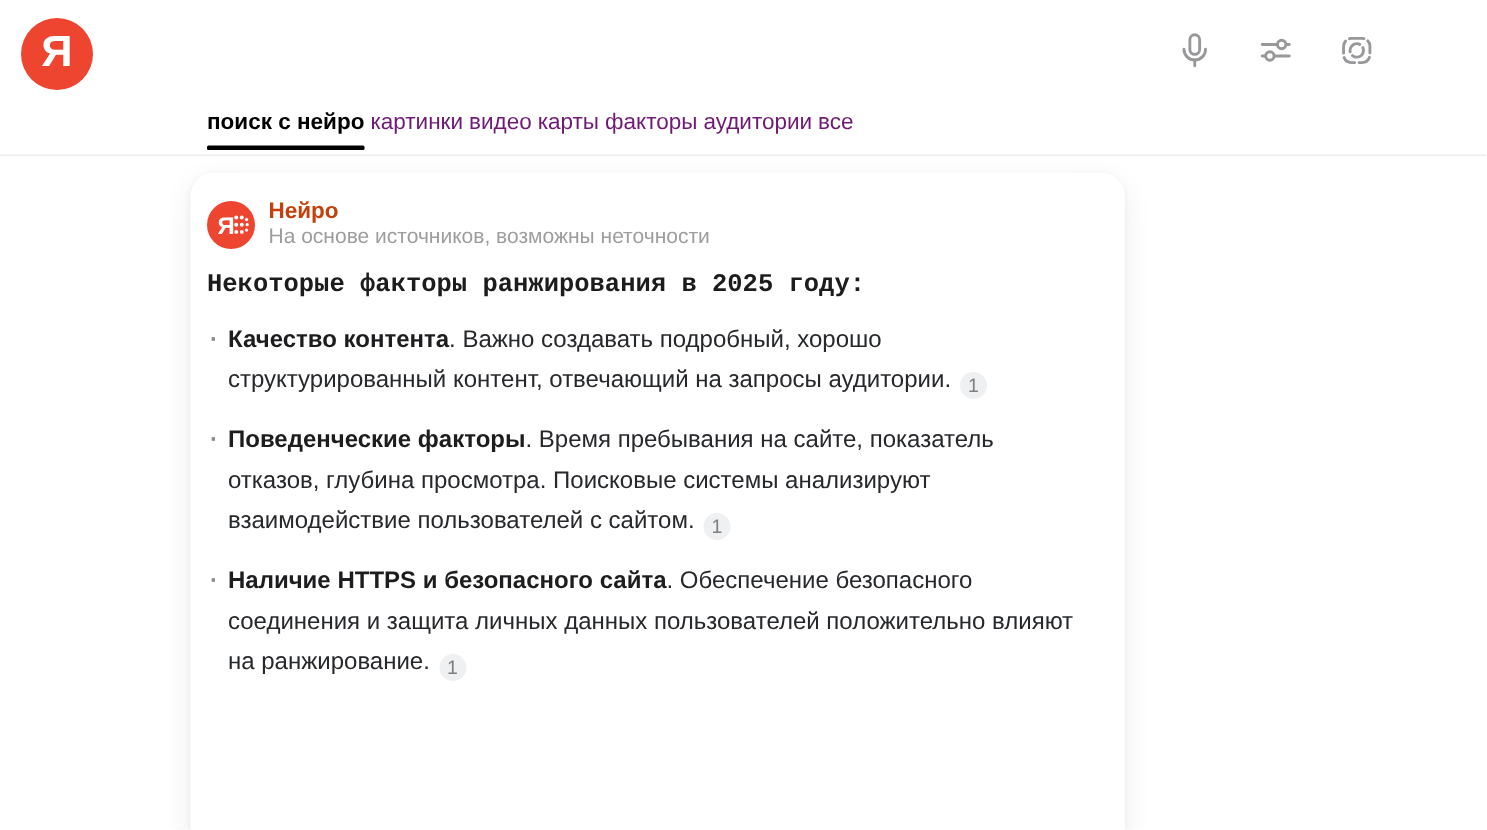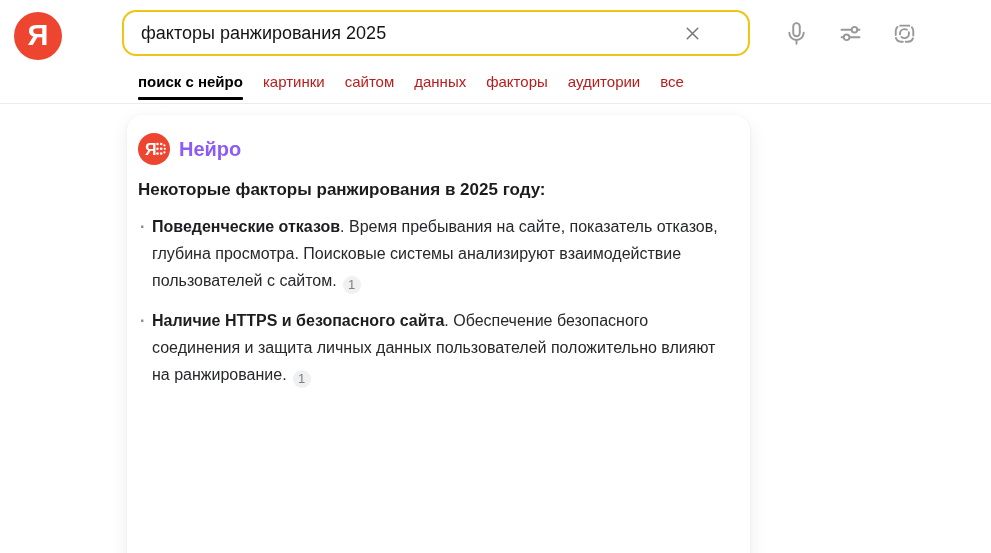--- a/index.html
+++ b/index.html
@@ -24,38 +24,38 @@
                width:24px; height:24px; border:none; background:transparent; cursor:pointer;
                display:flex; align-items:center; justify-content:center; padding:0; }
 
   .top-icons { position:absolute; left:783px; top:20px; display:flex; gap:27px; }
   .top-icons .icon-btn { width:27px; height:27px; border:none; background:transparent;
                          padding:0; cursor:pointer; }
 
   
   .tabs-wrap { position:absolute; left:0; top:60px; width:991px; height:44px;
                border-bottom:1px solid #ececec; }
-  .tabs { display:flex; gap:20px; padding-left:138px; height:100%; align-items:center; }
-  .tab { font-size:15px; color:#b91c1c; cursor:pointer; position:relative;
+  .tabs { display:flex; gap:4px; padding-left:138px; height:100%; align-items:center; }
+  .tab { font-size:15px; color:#701a75; cursor:pointer; position:relative;
          height:100%; display:flex; align-items:center; white-space:nowrap; }
   .tab.active { color:#000; font-weight:700; }
   .tab.active::after { content:""; position:absolute; left:0; right:0; bottom:3px;
                        height:3px; background:#000; border-radius:1px; }
 
   
   .card { position:absolute; left:127px; top:115px; width:623px; height:480px;
           background:#fff; border-radius:16px; padding:18px 12px 24px 11px;
           box-shadow:0 1px 4px rgba(0,0,0,.05), 0 6px 20px rgba(0,0,0,.07); }
 
   .neuro-row { display:flex; align-items:center; gap:9px; }
   .neuro-logo { width:32px; height:32px; flex:0 0 32px; }
-  .neuro-title { font-size:20px; font-weight:700; color:#8b5cf6; line-height:16px; }
+  .neuro-title { font-size:15px; font-weight:700; color:#c2410c; line-height:16px; }
   .neuro-sub { font-size:14px; color:#9d9d9d; line-height:17px; }
 
-  .answer-heading { margin-top:15px; font-size:17px; font-weight:700; color:#1c1c1c; }
+  .answer-heading { margin-top:15px; font-size:17px; font-weight:700; color:#1c1c1c;font-family:Liberation Mono, monospace; }
 
   .answer-list { list-style:none; margin-top:2px; }
   .answer-list li { position:relative; padding-left:14px; margin-top:13px;
                     font-size:16px; line-height:27px; color:#26282b; max-width:588px; }
   .answer-list li::before { content:"·"; position:absolute; left:2px; top:0;
                             color:#8a8a8a; font-weight:700; }
   .answer-list b { font-weight:700; color:#1d1d1f; }
 
   .cite-badge { display:inline-flex; width:18px; height:18px; border-radius:50%;
                 background:#eef0f1; color:#7e8184; font-size:13px; align-items:center;
@@ -64,28 +64,20 @@
 </style>
 </head>
 <body>
 
 <div class="page">
 
   <div class="ya-logo">
     <span>Я</span>
   </div>
 
-  <div class="search-bar">
-    <input type="text" value="факторы ранжирования 2025" style="">
-    <button class="clear-btn">
-      <svg width="21" height="21" viewBox="0 0 24 24" fill="none" stroke="#757575" stroke-width="1.7" stroke-linecap="round">
-        <path d="M6 6l12 12M18 6L6 18"></path>
-      </svg>
-    </button>
-  </div>
 
   <div class="top-icons">
     <button class="icon-btn">
       <svg width="27" height="27" viewBox="0 0 24 24" fill="none" stroke="#98989b" stroke-width="1.7" stroke-linecap="round">
         <rect x="9.1" y="2.8" width="5.8" height="11.6" rx="2.9"></rect>
         <path d="M5.6 11.4a6.4 6.4 0 0 0 12.8 0"></path>
         <path d="M12 17.8v3.4"></path>
       </svg>
     </button>
     <button class="icon-btn">
@@ -103,22 +95,22 @@
         <rect x="4.2" y="5" width="15.6" height="14.3" rx="4.6" stroke-dasharray="7.5 2.6"></rect>
         <circle cx="12" cy="12.1" r="4" stroke-dasharray="9 2.6"></circle>
       </svg>
     </button>
   </div>
 
   <div class="tabs-wrap">
     <div class="tabs">
       <div class="tab active">поиск с нейро</div>
       <div class="tab">картинки</div>
-      <div class="tab">сайтом</div>
-      <div class="tab">данных</div>
+      <div class="tab">видео</div>
+      <div class="tab">карты</div>
       <div class="tab">факторы</div>
       <div class="tab">аудитории</div>
       <div class="tab">все</div>
     </div>
   </div>
 
   <div class="card">
 
     <div class="neuro-row">
       <svg class="neuro-logo" viewBox="0 0 32 32">
@@ -131,28 +123,32 @@
           <circle cx="19.5" cy="15.8" r="1.3"></circle>
             <circle cx="23.2" cy="15.8" r="1.3"></circle>
             <circle cx="26.8" cy="15.8" r="1.1"></circle>
           <circle cx="19.5" cy="20.6" r="1.3"></circle>
             <circle cx="23.2" cy="20.6" r="1.3"></circle>
             <circle cx="26.4" cy="19.4" r="1.1"></circle>
         </g>
       </svg>
       <div>
         <div class="neuro-title">Нейро</div>
+        <div class="neuro-sub">На основе источников, возможны неточности</div>
       </div>
     </div>
 
     <div class="answer-heading">Некоторые факторы ранжирования в 2025 году:</div>
 
     <ul class="answer-list">
       <li>
-        <b>Поведенческие отказов</b><span>. Время пребывания на сайте, показатель отказов, глубина просмотра. Поисковые системы анализируют взаимодействие пользователей с сайтом.</span><button class="cite-badge">1</button>
+        <b>Качество контента</b><span>. Важно создавать подробный, хорошо структурированный контент, отвечающий на запросы аудитории.</span><button class="cite-badge">1</button>
+      </li>
+      <li>
+        <b>Поведенческие факторы</b><span>. Время пребывания на сайте, показатель отказов, глубина просмотра. Поисковые системы анализируют взаимодействие пользователей с сайтом.</span><button class="cite-badge">1</button>
       </li>
       <li>
         <b>Наличие HTTPS и безопасного сайта</b><span>. Обеспечение безопасного соединения и защита личных данных пользователей положительно влияют на ранжирование.</span><button class="cite-badge">1</button>
       </li>
 
     </ul>
   </div>
 
 </div>
 

